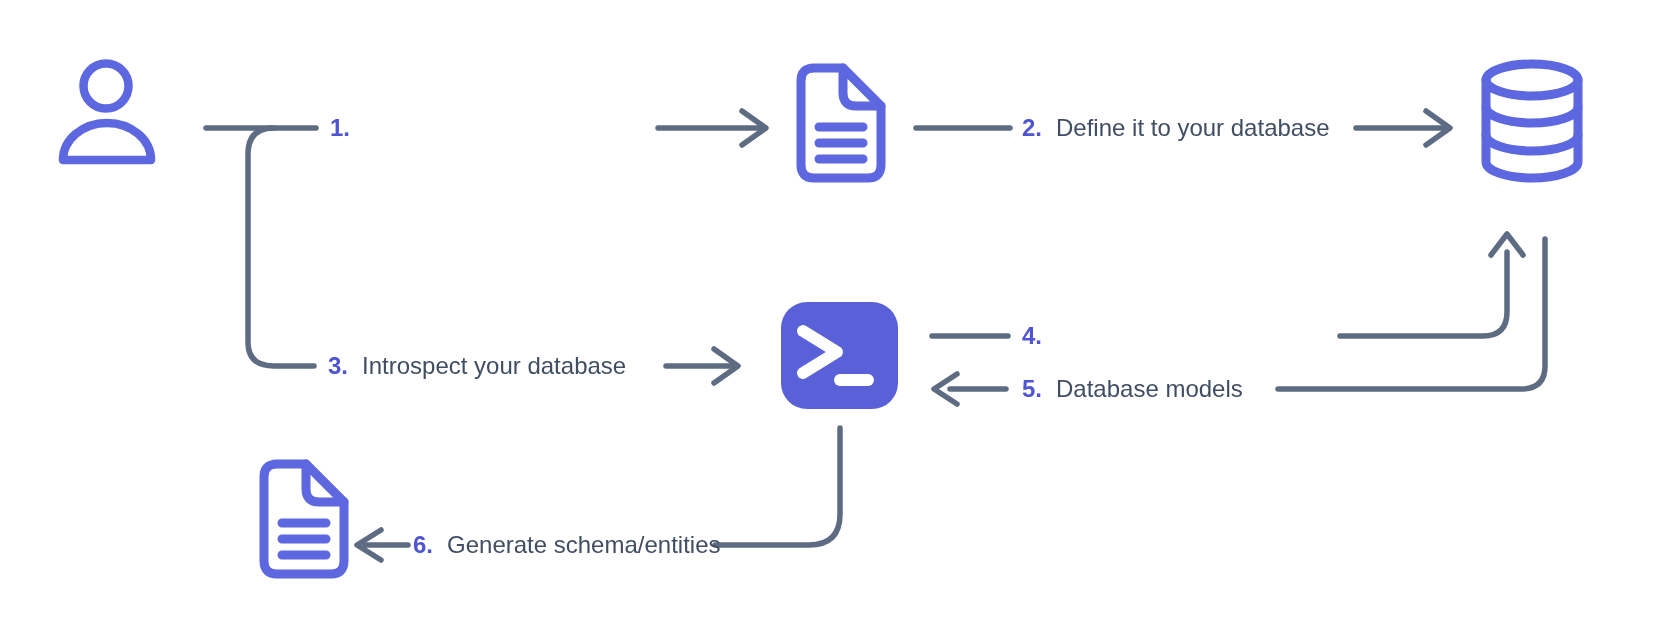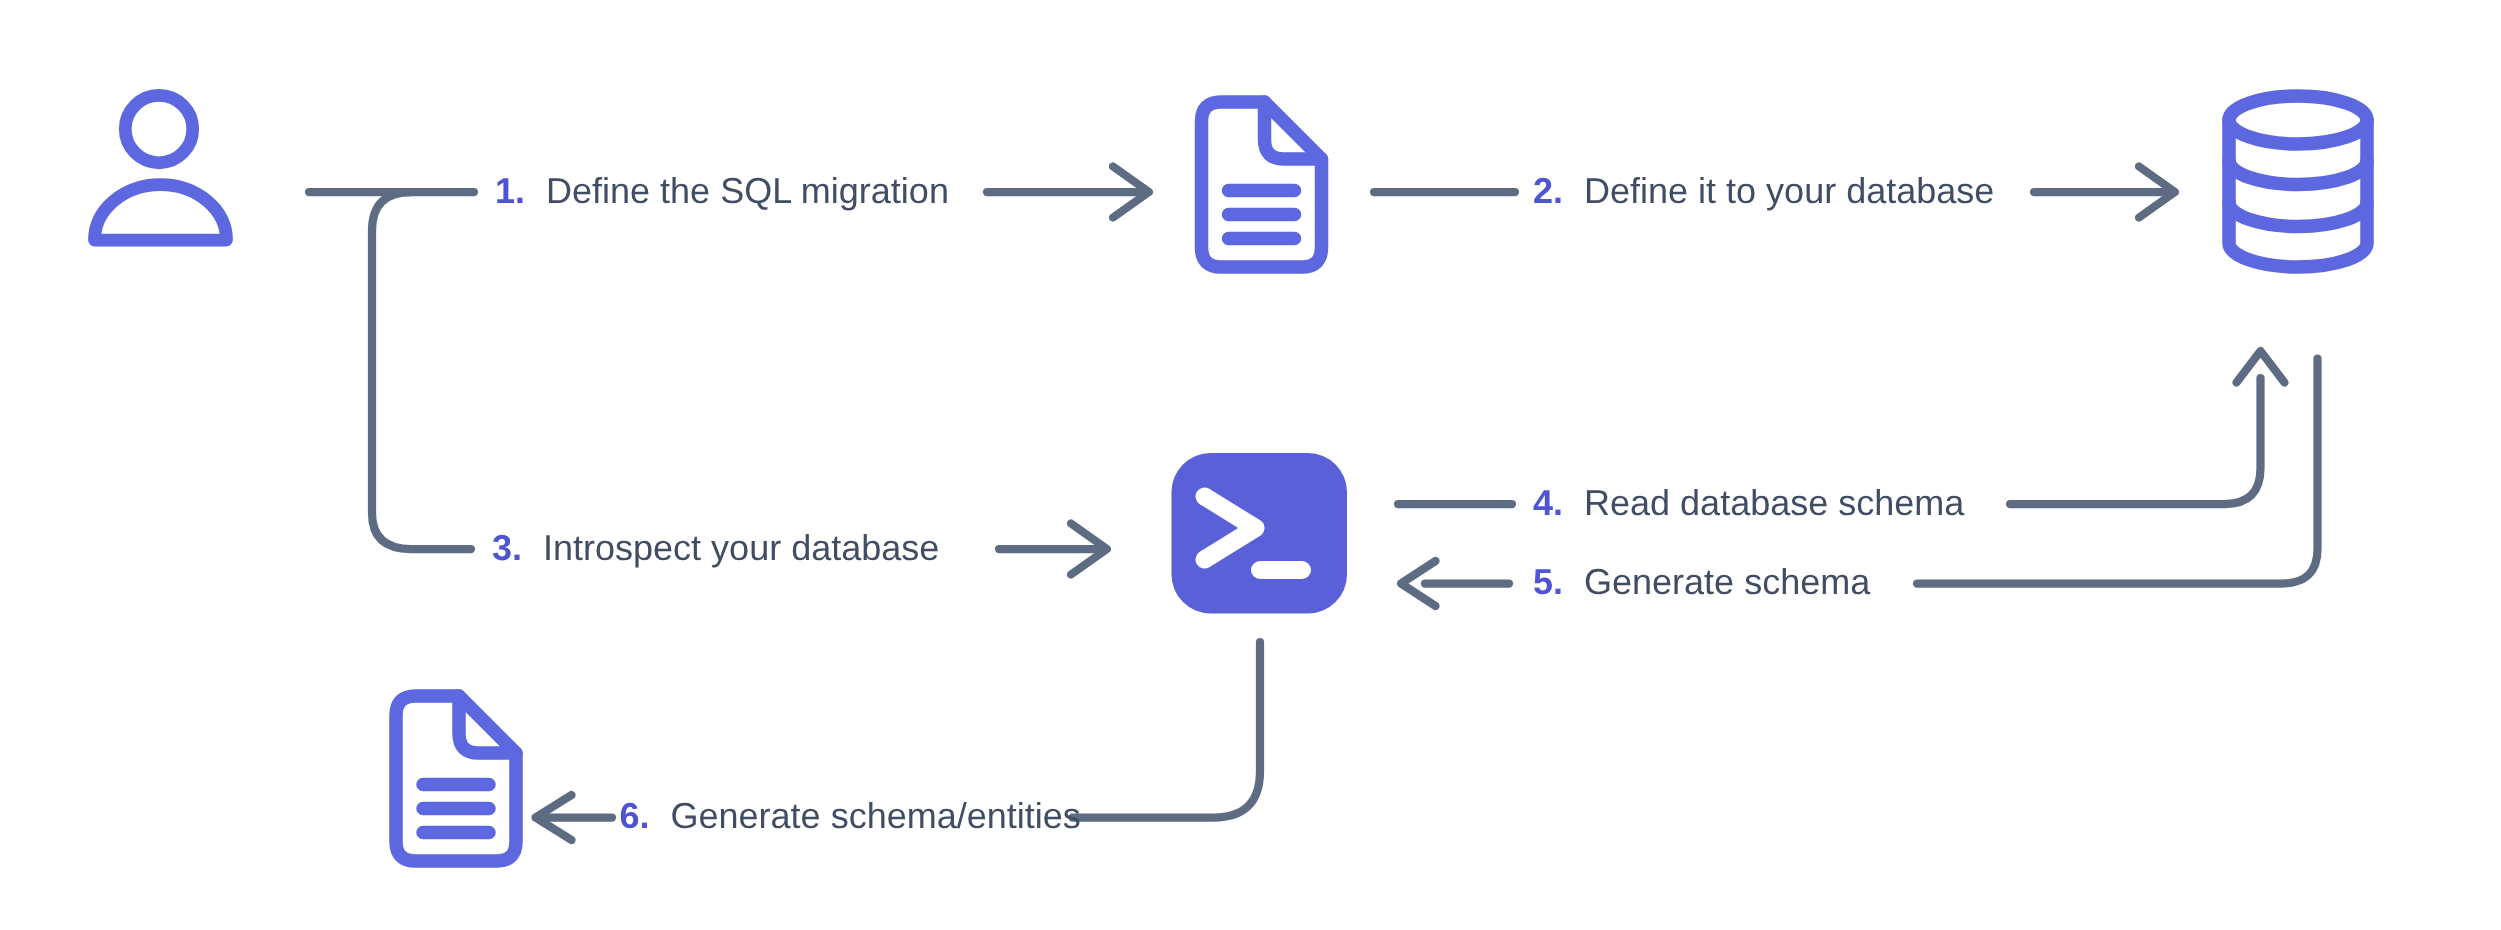--- a/index.html
+++ b/index.html
@@ -108,36 +108,34 @@
       <rect x="781" y="302" width="117" height="107" rx="26" fill="#5A60D8"></rect>
       <path d="M803 331 L837 352 L803 373" fill="none" stroke="#ffffff" stroke-width="12" stroke-linecap="round" stroke-linejoin="round"></path>
       <path d="M840 380 H868" fill="none" stroke="#ffffff" stroke-width="12" stroke-linecap="round"></path>
     </g>
 
     <use href="#file-shape" x="259" y="460"></use>
   </svg>
 
   <div class="step s1">
     <span class="num">1.</span>
-    <span class="txt">Define the SQL migration</span>
   </div>
   <div class="step s2">
     <span class="num">2.</span>
     <span class="txt">Define it to your database</span>
   </div>
   <div class="step s3">
     <span class="num">3.</span>
     <span class="txt">Introspect your database</span>
   </div>
   <div class="step s4">
     <span class="num">4.</span>
-    <span class="txt">Read database schema</span>
   </div>
   <div class="step s5">
     <span class="num">5.</span>
-    <span class="txt">Generate schema</span>
+    <span class="txt">Database models</span>
   </div>
   <div class="step s6">
     <span class="num">6.</span>
     <span class="txt">Generate schema/entities</span>
   </div>
 
 </div>
 
 </body></html>

